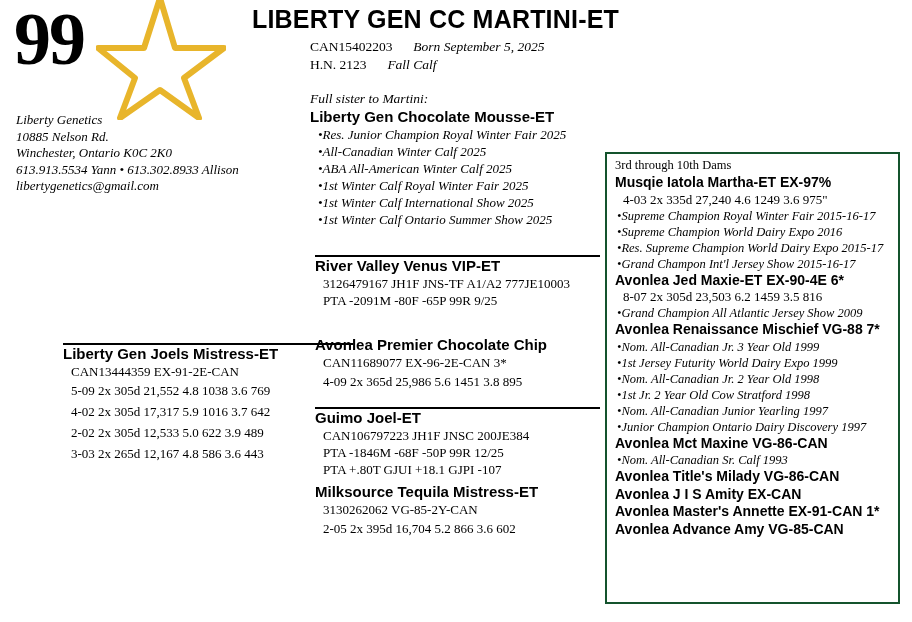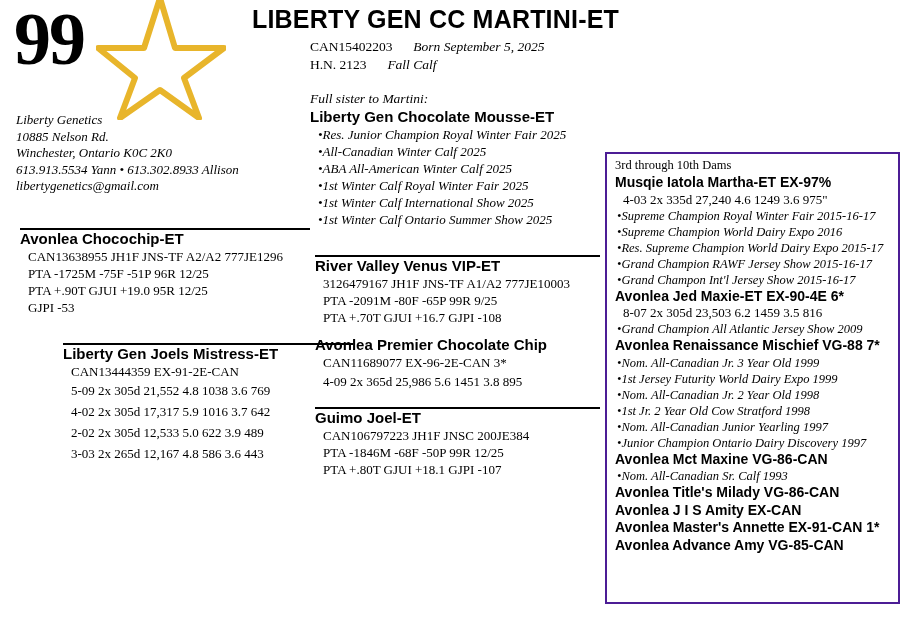--- a/index.html
+++ b/index.html
@@ -126,21 +126,21 @@
     white-space: nowrap;
   }
 
   
   .dams-box {
     position: absolute;
     left: 605px;
     top: 152px;
     width: 295px;
     height: 452px;
-    border: 2px solid #4c1d95;
+    border: 2px solid #14532d;
     box-sizing: border-box;
     padding: 4px 6px 0 8px;
   }
   .dams-box .hdr {
     font-family: "Liberation Serif", serif;
     font-size: 12.5px;
     line-height: 15px;
     margin-bottom: 1px;
   }
   .dams-box .name {
@@ -207,72 +207,67 @@
     <ul>
       <li>•Res. Junior Champion Royal Winter Fair 2025</li>
       <li>•All-Canadian Winter Calf 2025</li>
       <li>•ABA All-American Winter Calf 2025</li>
       <li>•1st Winter Calf Royal Winter Fair 2025</li>
       <li>•1st Winter Calf International Show 2025</li>
       <li>•1st Winter Calf Ontario Summer Show 2025</li>
     </ul>
   </div>
 
-  <div class="blk" style="left:20px; top:228px; width:290px;">
-    <div class="rule-top"></div>
-    <div class="ttl">Avonlea Chocochip-ET</div>
-    <div class="line">CAN13638955    JH1F JNS-TF A2/A2 777JE1296</div>
-    <div class="line">PTA -1725M -75F -51P 96R 12/25</div>
-    <div class="line">PTA +.90T GJUI +19.0  95R 12/25</div>
-    <div class="line">GJPI -53</div>
-  </div>
 
   <div class="blk" style="left:20px; top:343px; width:290px;margin-left:43px;">
     <div class="rule-top"></div>
     <div class="ttl">Liberty Gen Joels Mistress-ET</div>
     <div class="line">CAN13444359     EX-91-2E-CAN</div>
     <div class="line" style="line-height:21px;">5-09  2x  305d  21,552  4.8  1038  3.6  769</div>
     <div class="line" style="line-height:21px;">4-02  2x  305d  17,317  5.9  1016  3.7  642</div>
     <div class="line" style="line-height:21px;">2-02  2x  305d  12,533  5.0     622  3.9  489</div>
     <div class="line" style="line-height:21px;">3-03  2x  265d  12,167  4.8     586  3.6  443</div>
   </div>
 
   <div class="blk" style="left:315px; top:255px; width:285px;">
     <div class="rule-top"></div>
     <div class="ttl">River Valley Venus VIP-ET</div>
     <div class="line">3126479167   JH1F JNS-TF A1/A2  777JE10003</div>
     <div class="line">PTA -2091M -80F -65P 99R 9/25</div>
-    <div class="line">PTA +.70T GJUI +16.7 GJPI -108</div>
   </div>
 
   <div class="blk" style="left:315px; top:336px; width:285px;">
     <div class="ttl">Avonlea Premier Chocolate Chip</div>
     <div class="line">CAN11689077     EX-96-2E-CAN 3*</div>
     <div class="line" style="line-height:22px;">4-09  2x  365d  25,986  5.6  1451  3.8   895</div>
   </div>
 
   <div class="blk" style="left:315px; top:407px; width:285px;">
     <div class="rule-top"></div>
     <div class="ttl">Guimo Joel-ET</div>
     <div class="line">CAN106797223    JH1F JNSC 200JE384</div>
     <div class="line">PTA -1846M -68F -50P 99R 12/25</div>
     <div class="line">PTA +.80T GJUI +18.1 GJPI -107</div>
   </div>
 
+  <div class="blk" style="left:315px; top:483px; width:285px;">
+    <div class="ttl">Milksource Tequila Mistress-ET</div>
+    <div class="line">3130262062     VG-85-2Y-CAN</div>
+    <div class="line" style="line-height:22px;">2-05  2x  395d  16,704  5.2  866  3.6  602</div>
+  </div>
 
   <div class="dams-box">
     <div class="hdr">3rd through 10th Dams</div>
 
     <div>
       <div class="name">Musqie Iatola Martha-ET EX-97%</div>
       <div class="rec">4-03  2x   335d  27,240  4.6  1249  3.6  975"</div>
       <div class="ach">•Supreme Champion Royal Winter Fair 2015-16-17</div>
       <div class="ach">•Supreme Champion World Dairy Expo 2016</div>
       <div class="ach">•Res. Supreme Champion World Dairy Expo 2015-17</div>
-      <div class="ach">•Grand Champion RAWF Jersey Show 2015-16-17</div>
       <div class="ach">•Grand Champon Int'l Jersey Show 2015-16-17</div>
     </div>
 
     <div>
       <div class="name">Avonlea Jed Maxie-ET EX-90-4E 6*</div>
       <div class="rec">8-07  2x   305d  23,503  6.2  1459  3.5   816</div>
       <div class="ach">•Grand Champion All Atlantic Jersey Show 2009</div>
     </div>
 
     <div>

